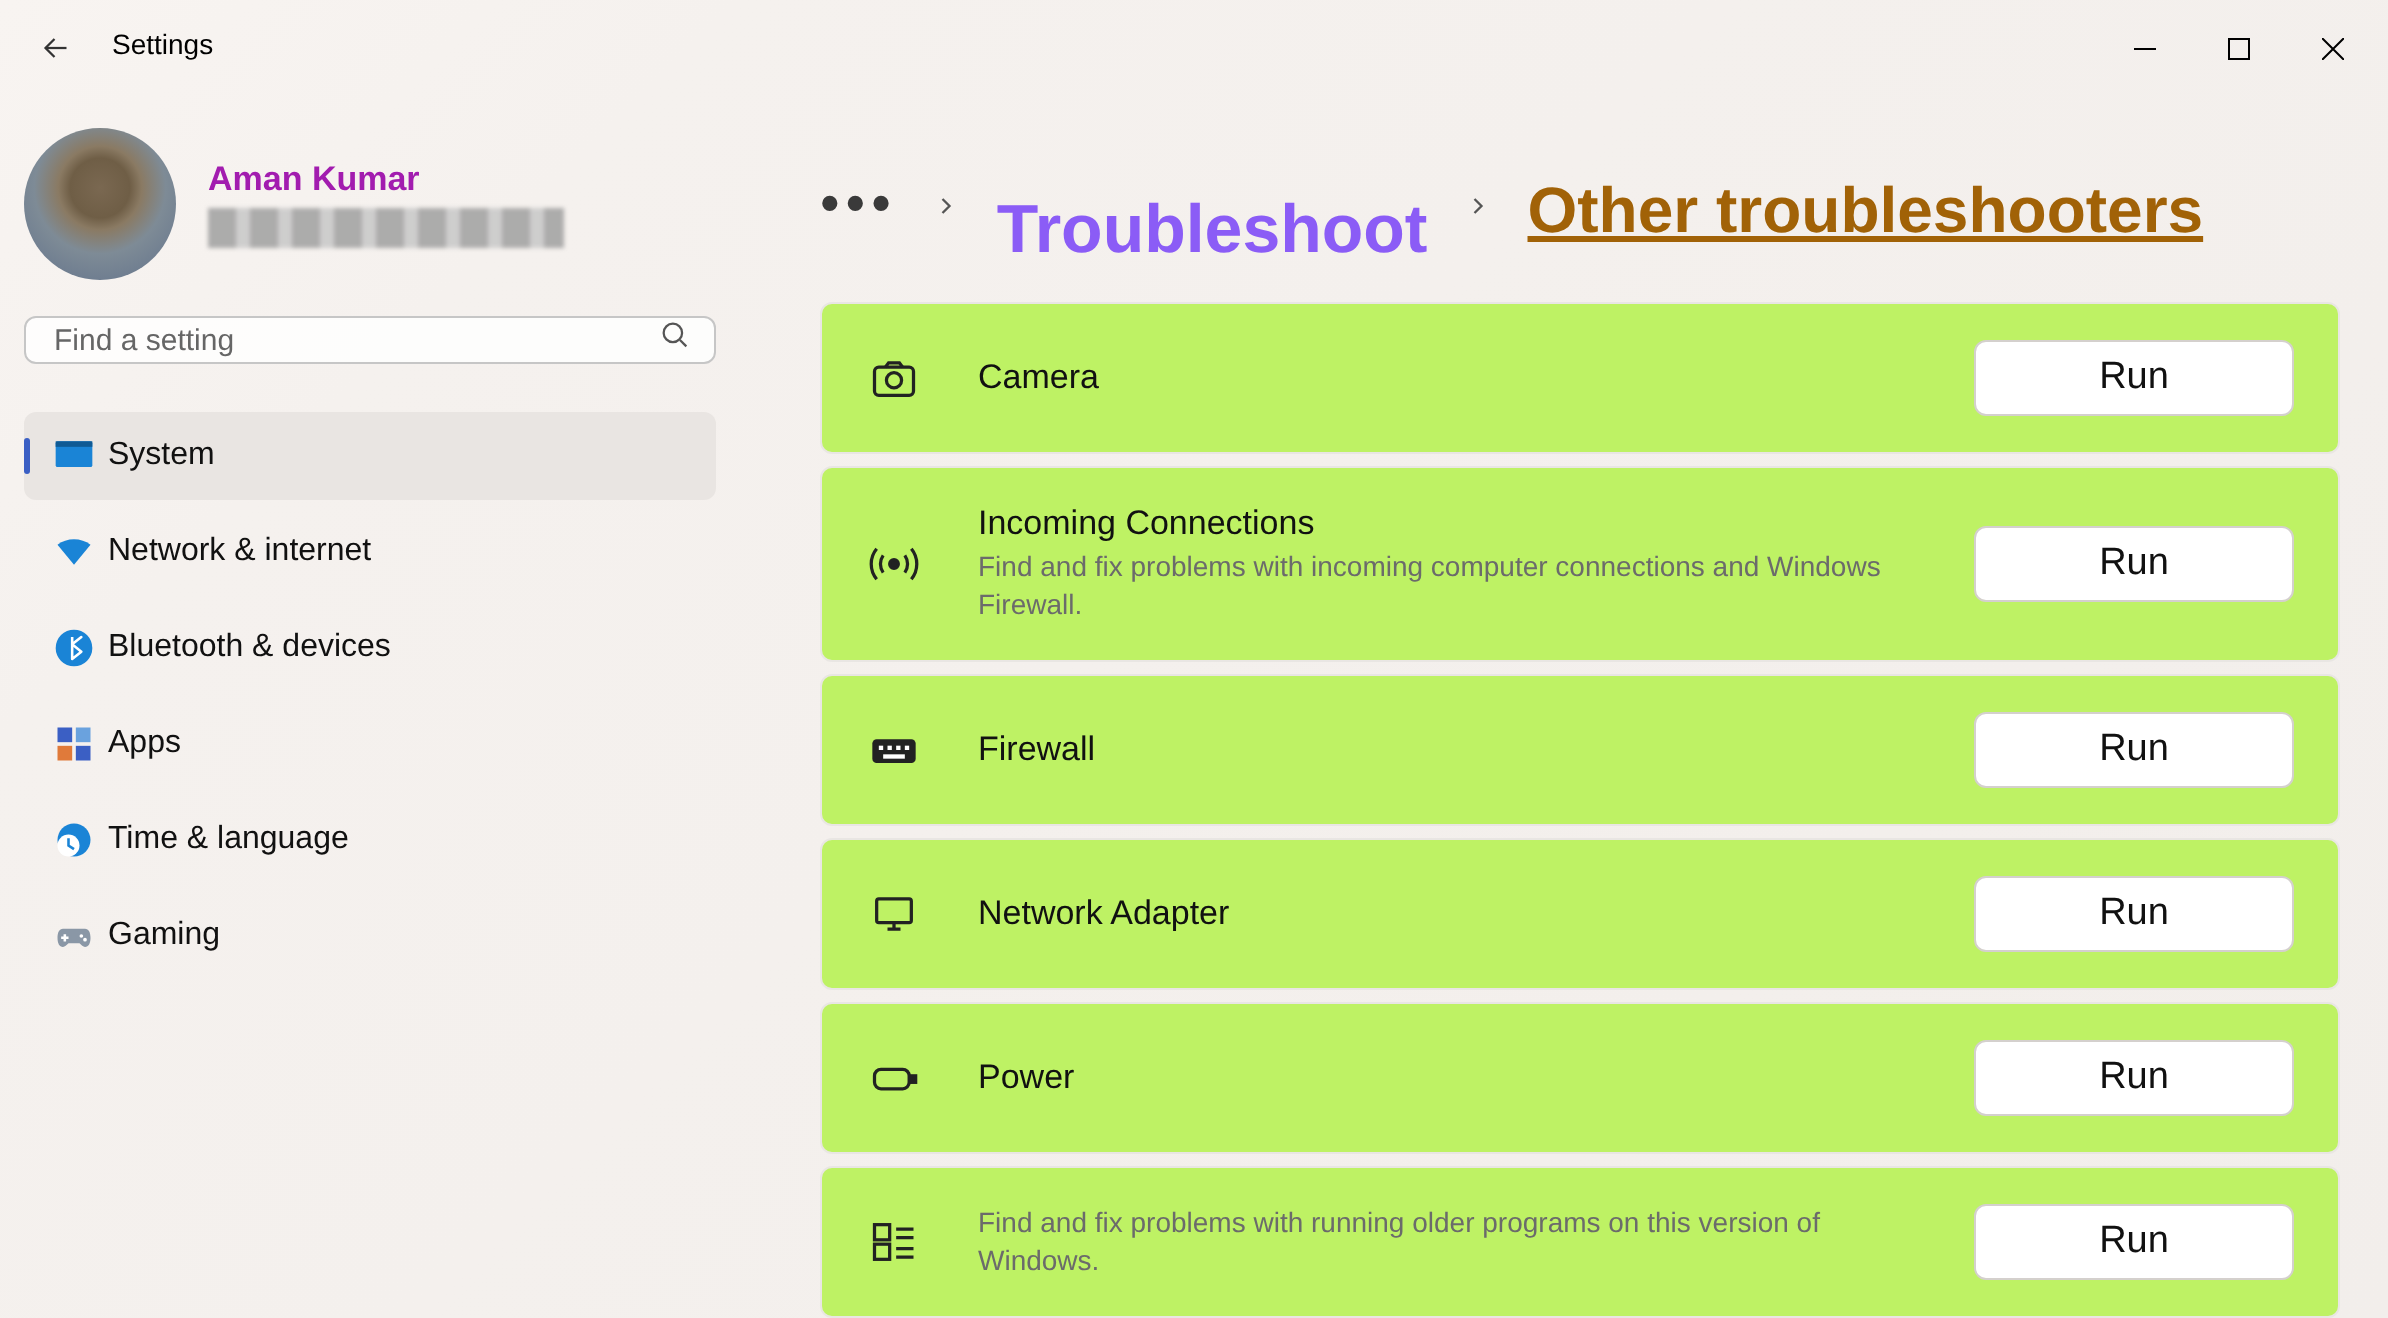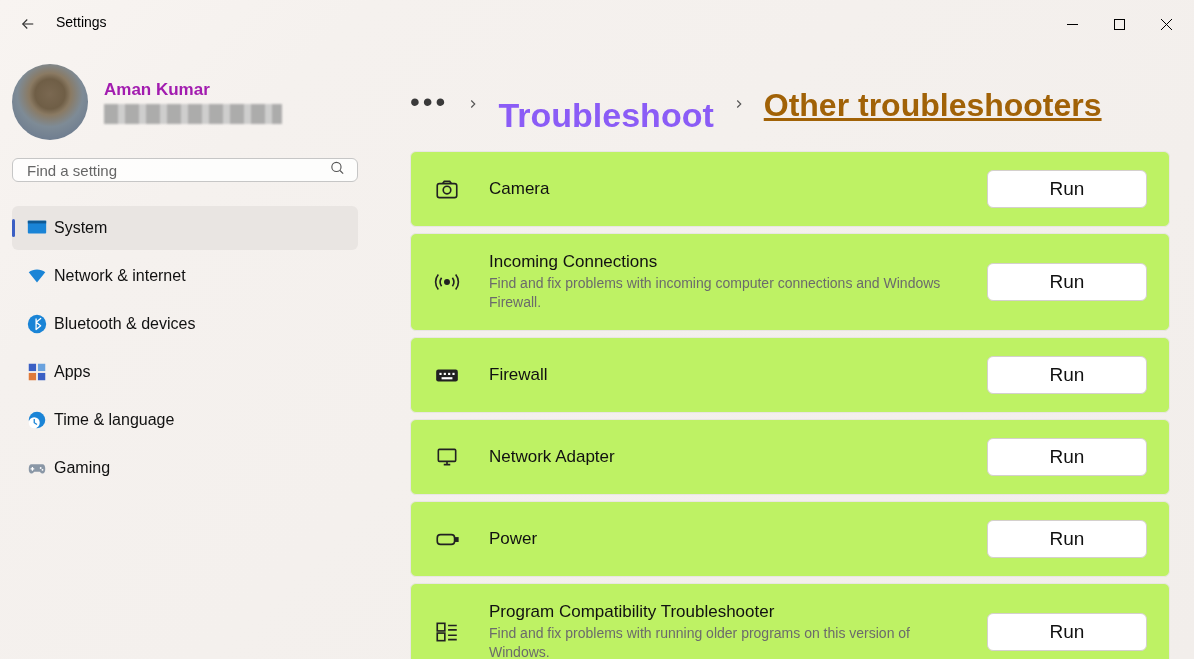--- a/index.html
+++ b/index.html
@@ -251,21 +251,20 @@
 
       <div class="card">
         <span class="card-icon">
             <svg width="26" height="26" viewBox="0 0 24 24" fill="none" stroke="#222" stroke-width="1.5">
               <rect x="3" y="4" width="7" height="7"></rect>
               <rect x="3" y="13" width="7" height="7"></rect>
               <path d="M13 6h8M13 10h8M13 15h8M13 19h8"></path>
             </svg>
           </span>
         <div class="card-body">
-          <div class="card-title">Program Compatibility Troubleshooter</div>
           <div class="card-desc">Find and fix problems with running older programs on this version of Windows.</div>
         </div>
         <button class="run-btn">Run</button>
       </div>
 
     </div>
   </main>
 </div>
 
 </body></html>

